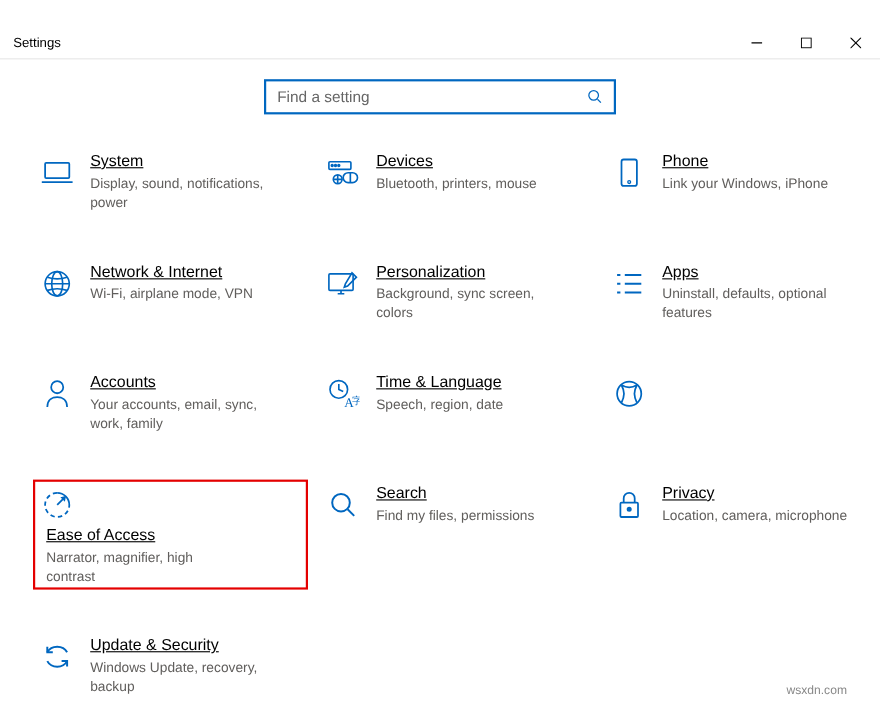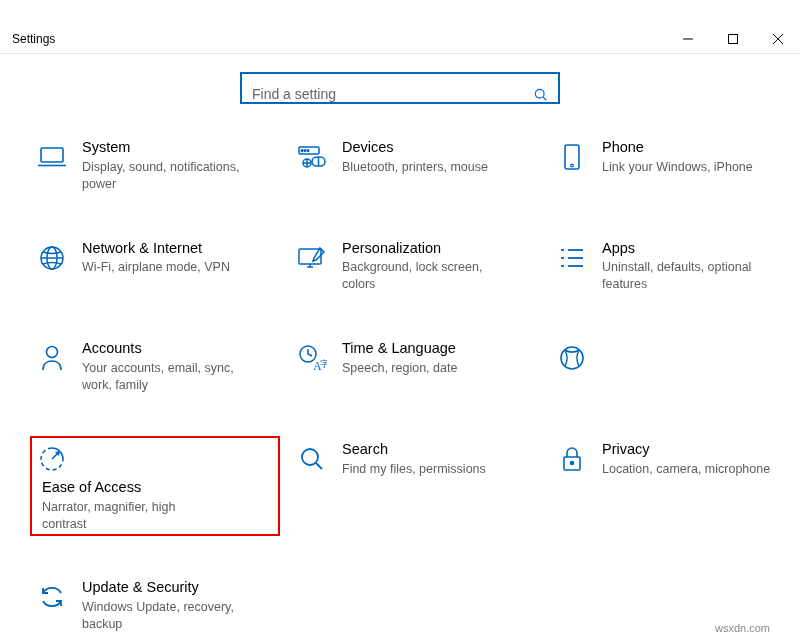--- a/index.html
+++ b/index.html
@@ -37,21 +37,21 @@
     display: flex;
     justify-content: center;
     margin-top: 18px;
     margin-bottom: 30px;
   }
   .search-box {
     width: 320px;
     height: 32px;
     border: 2px solid #0067c0;
     display: flex;
-    align-items: flex-end;
+    align-items: center;
     padding: 0 10px;
     background: #fff;
   }
   .search-box input {
     flex: 1;
     border: none;
     outline: none;
     font-size: 14px;
     color: #666;
     background: transparent;
@@ -90,20 +90,21 @@
     align-items: center;
     justify-content: center;
     color: #0067c0;
   }
   .tile-text { padding-left: 10px; padding-top: 0; }
   .tile-title {
     font-size: 14.5px;
     color: #000;
     line-height: 1.3;
     margin-bottom: 2px;
+    text-decoration: underline;
   }
   .tile-sub {
     font-size: 12.5px;
     color: #605e5c;
     line-height: 1.35;
     max-width: 170px;
   }
   .watermark {
     position: absolute;
     right: 30px;
@@ -214,21 +215,21 @@
     <div class="tile-icon">
       <svg width="30" height="26" viewBox="0 0 30 26" fill="none" stroke="#0067c0" stroke-width="1.5">
           <rect x="2" y="4" width="22" height="15" rx="1"></rect>
           <line x1="10" y1="22" x2="16" y2="22"></line>
           <line x1="13" y1="19" x2="13" y2="22"></line>
           <path d="M23 3 L27 7 L19 15 L16 16 L17 13 Z"></path>
         </svg>
     </div>
     <div class="tile-text">
       <div class="tile-title">Personalization</div>
-      <div class="tile-sub">Background, lock screen, colors</div>
+      <div class="tile-sub">Background, sync screen, colors</div>
     </div>
   </div>
 
   <div class="tile">
     <div class="tile-icon">
       <svg width="26" height="22" viewBox="0 0 26 22" fill="none" stroke="#0067c0" stroke-width="1.8">
           <line x1="2" y1="3" x2="5" y2="3"></line>
           <line x1="9" y1="3" x2="24" y2="3"></line>
           <line x1="2" y1="11" x2="5" y2="11"></line>
           <line x1="9" y1="11" x2="24" y2="11"></line>

